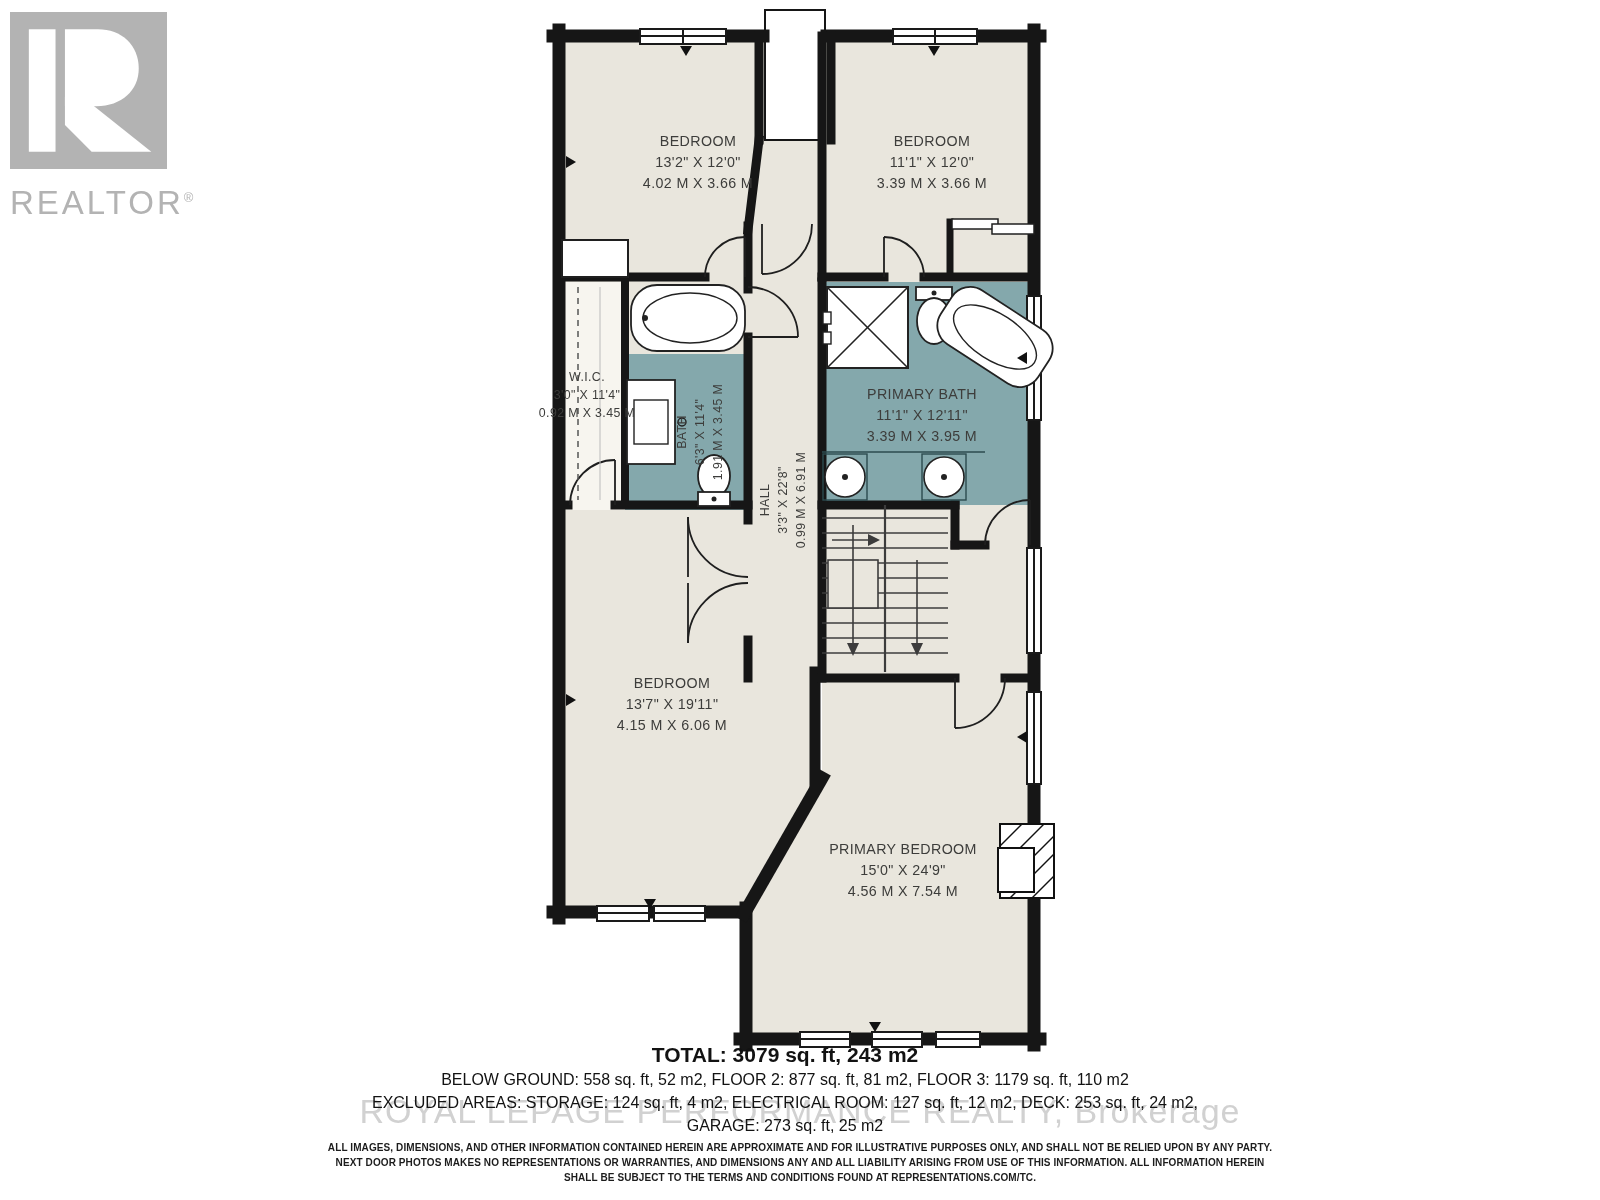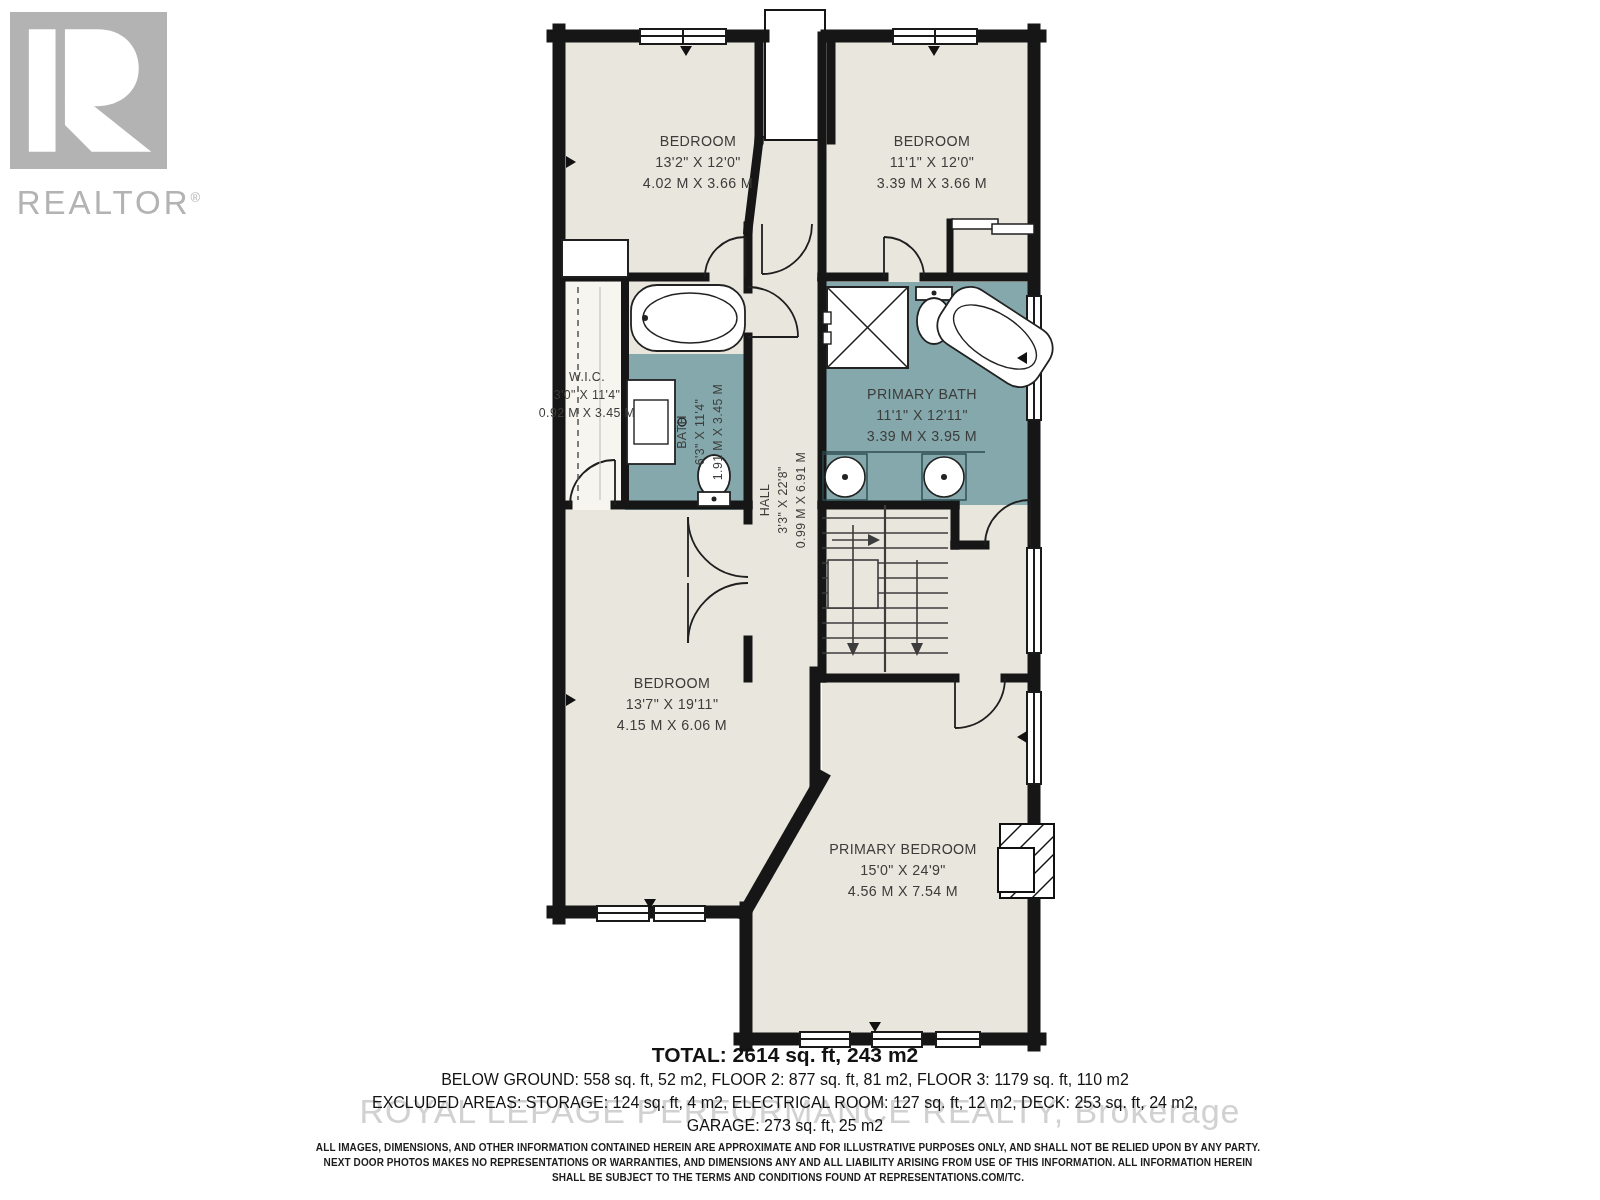--- a/index.html
+++ b/index.html
@@ -2,37 +2,37 @@
 <html><head>
 <meta charset="utf-8">
 <style>
   html,body{margin:0;padding:0;background:#ffffff;}
   .canvas{position:relative;width:1600px;height:1200px;background:#ffffff;overflow:hidden;
           font-family:"Liberation Sans",sans-serif;}
   .plan-svg{position:absolute;left:0;top:0;}
 
   
   .logo{position:absolute;left:10px;top:9px;width:200px;}
-  .logo-word{margin-top:8px;color:#b3b3b3;font-size:33px;letter-spacing:3px;font-weight:400;text-align:center;}
+  .logo-word{margin-top:8px;color:#b3b3b3;font-size:33px;letter-spacing:3px;font-weight:400;}
   .logo-word sup{font-size:13px;vertical-align:super;}
 
   
   .room-label{position:absolute;width:240px;text-align:center;color:#3d3d3b;
               font-size:15px;line-height:21px;letter-spacing:.4px;transform:scaleX(.95);}
   .room-label span{display:block;}
   .room-label.small{font-size:13px;line-height:18px;width:150px;}
   .room-label.rot{transform:rotate(-90deg) scaleX(.95);}
 
   
   .watermark{position:absolute;left:0;top:1092px;width:1600px;text-align:center;
              font-size:34px;letter-spacing:1px;color:#c9c9c9;opacity:.85;z-index:1;}
   .summary{position:absolute;left:0;top:1042px;width:1570px;text-align:center;color:#121212;z-index:2;}
   .summary .total{font-size:21px;font-weight:700;line-height:26px;}
   .summary .line{font-size:16px;line-height:23px;}
-  .disclaimer{position:absolute;left:3px;top:1140px;width:1570px;text-align:center;color:#1c1c1c;
+  .disclaimer{position:absolute;left:15px;top:1140px;width:1570px;text-align:center;color:#1c1c1c;
               font-size:10px;font-weight:700;line-height:15px;z-index:2;letter-spacing:.1px;}
 </style>
 </head>
 <body>
 
 <div class="canvas">
 
   <svg class="plan-svg" width="1600" height="1200" viewBox="0 0 1600 1200">
 
     <g>
@@ -298,21 +298,21 @@
 
   <div class="room-label" style="left:783px;top:838px">
     <span>PRIMARY BEDROOM</span>
     <span>15'0" X 24'9"</span>
     <span>4.56 M X 7.54 M</span>
   </div>
 
   <div class="watermark">ROYAL LEPAGE PERFORMANCE REALTY, Brokerage</div>
 
   <div class="summary">
-    <div class="total">TOTAL: 2614 sq. ft, 243 m2</div>
+    <div class="total">TOTAL: 3079 sq. ft, 243 m2</div>
     <div class="line">BELOW GROUND: 558 sq. ft, 52 m2, FLOOR 2: 877 sq. ft, 81 m2, FLOOR 3: 1179 sq. ft, 110 m2</div>
     <div class="line">EXCLUDED AREAS: STORAGE: 124 sq. ft, 4 m2, ELECTRICAL ROOM: 127 sq. ft, 12 m2, DECK: 253 sq. ft, 24 m2,</div>
     <div class="line">GARAGE: 273 sq. ft, 25 m2</div>
   </div>
 
   <div class="disclaimer">
     <div>ALL IMAGES, DIMENSIONS, AND OTHER INFORMATION CONTAINED HEREIN ARE APPROXIMATE AND FOR ILLUSTRATIVE PURPOSES ONLY, AND SHALL NOT BE RELIED UPON BY ANY PARTY.</div>
     <div>NEXT DOOR PHOTOS MAKES NO REPRESENTATIONS OR WARRANTIES, AND DIMENSIONS ANY AND ALL LIABILITY ARISING FROM USE OF THIS INFORMATION. ALL INFORMATION HEREIN</div>
     <div>SHALL BE SUBJECT TO THE TERMS AND CONDITIONS FOUND AT REPRESENTATIONS.COM/TC.</div>
   </div>

